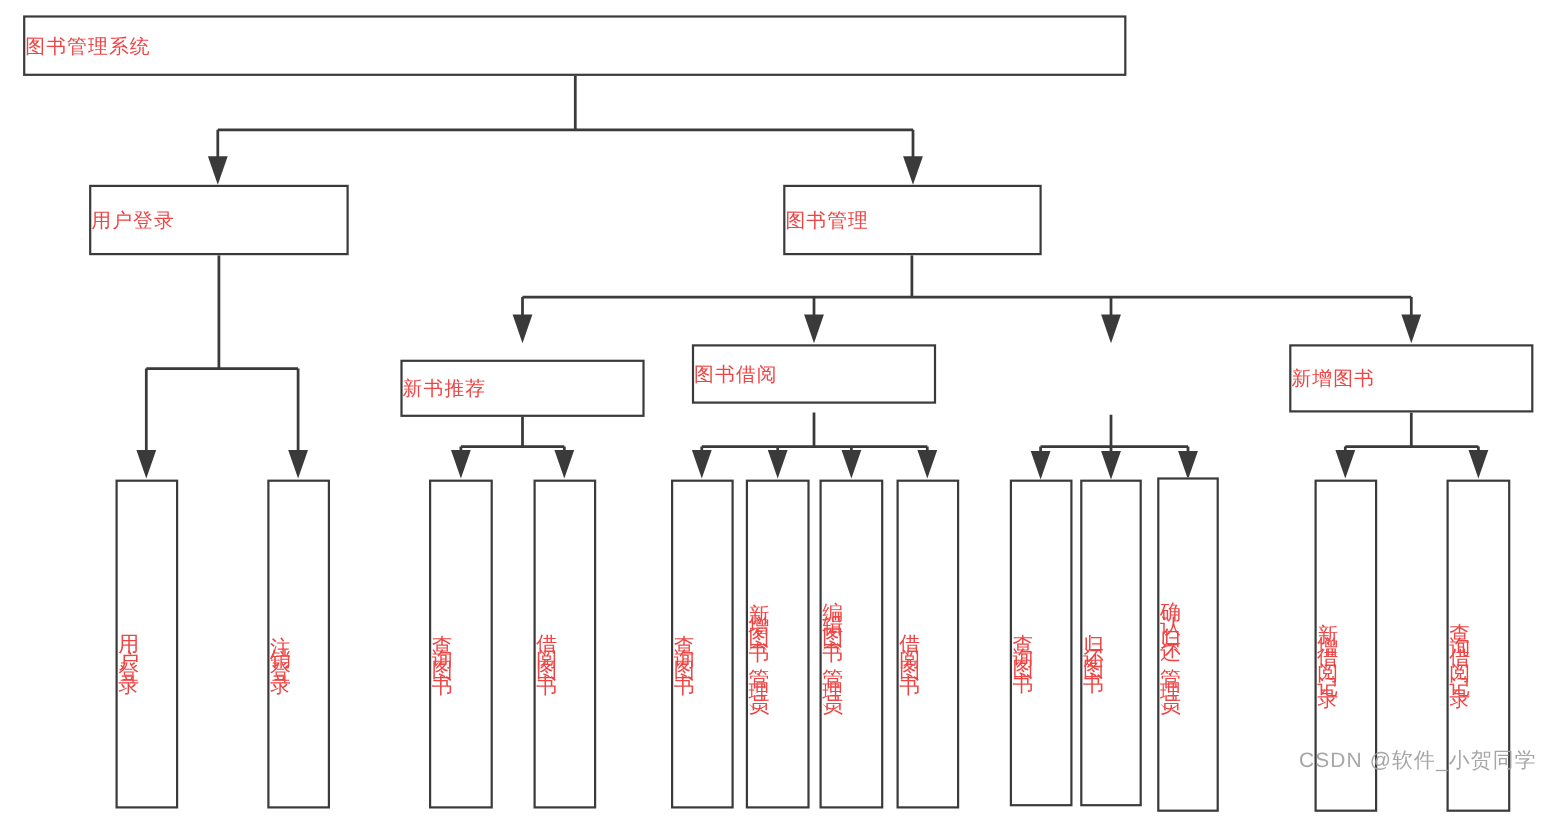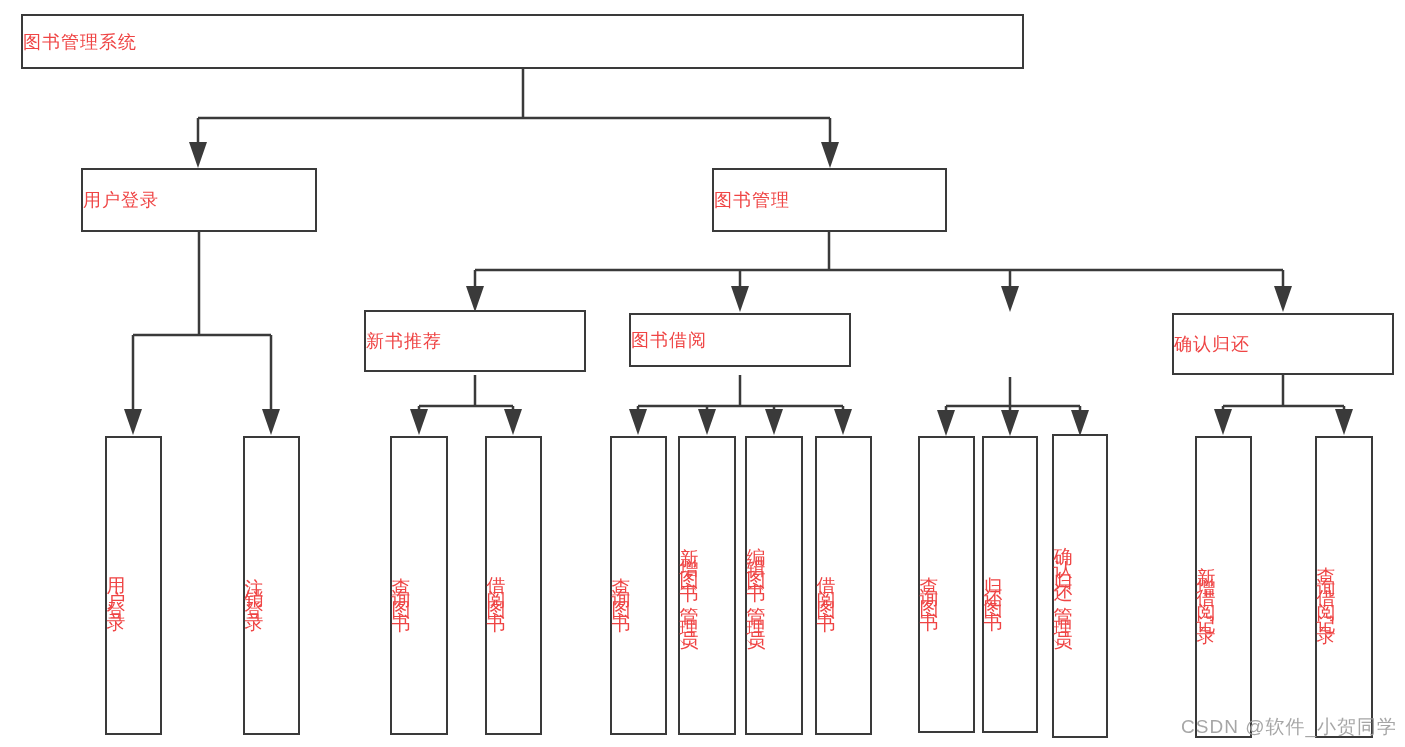--- a/index.html
+++ b/index.html
@@ -31,21 +31,21 @@
     writing-mode:vertical-rl;
     text-orientation:mixed;
     font-size:19px;
     line-height:1;
     letter-spacing:12px;
     white-space:nowrap;
   }
   .watermark{
     position:absolute;
     right:8px;
-    top:714px;
+    top:678px;
     font-size:19px;
     color:rgba(158,158,158,0.92);
     letter-spacing:1px;
     z-index:5;
     white-space:nowrap;
   }
 </style>
 </head>
 <body>
 
@@ -95,28 +95,28 @@
     <span class="hlabel">图书管理系统</span>
   </div>
 
   <div class="node" style="left:81px;top:168px;width:236px;height:64px">
     <span class="hlabel">用户登录</span>
   </div>
   <div class="node" style="left:712px;top:168px;width:235px;height:64px">
     <span class="hlabel">图书管理</span>
   </div>
 
-  <div class="node" style="left:364px;top:310px;width:222px;height:62px">
+  <div class="node" style="left:364px;top:327px;width:222px;height:52px">
     <span class="hlabel">新书推荐</span>
   </div>
   <div class="node" style="left:629px;top:313px;width:222px;height:54px">
     <span class="hlabel">图书借阅</span>
   </div>
   <div class="node" style="left:1172px;top:313px;width:222px;height:62px">
-    <span class="hlabel">确认归还</span>
+    <span class="hlabel">新增图书</span>
   </div>
 
   <div class="node" style="left:105px;top:436px;width:57px;height:299px">
     <span class="vlabel">用户登录</span>
   </div>
   <div class="node" style="left:243px;top:436px;width:57px;height:299px">
     <span class="vlabel">注销登录</span>
   </div>
 
   <div class="node" style="left:390px;top:436px;width:58px;height:299px">

